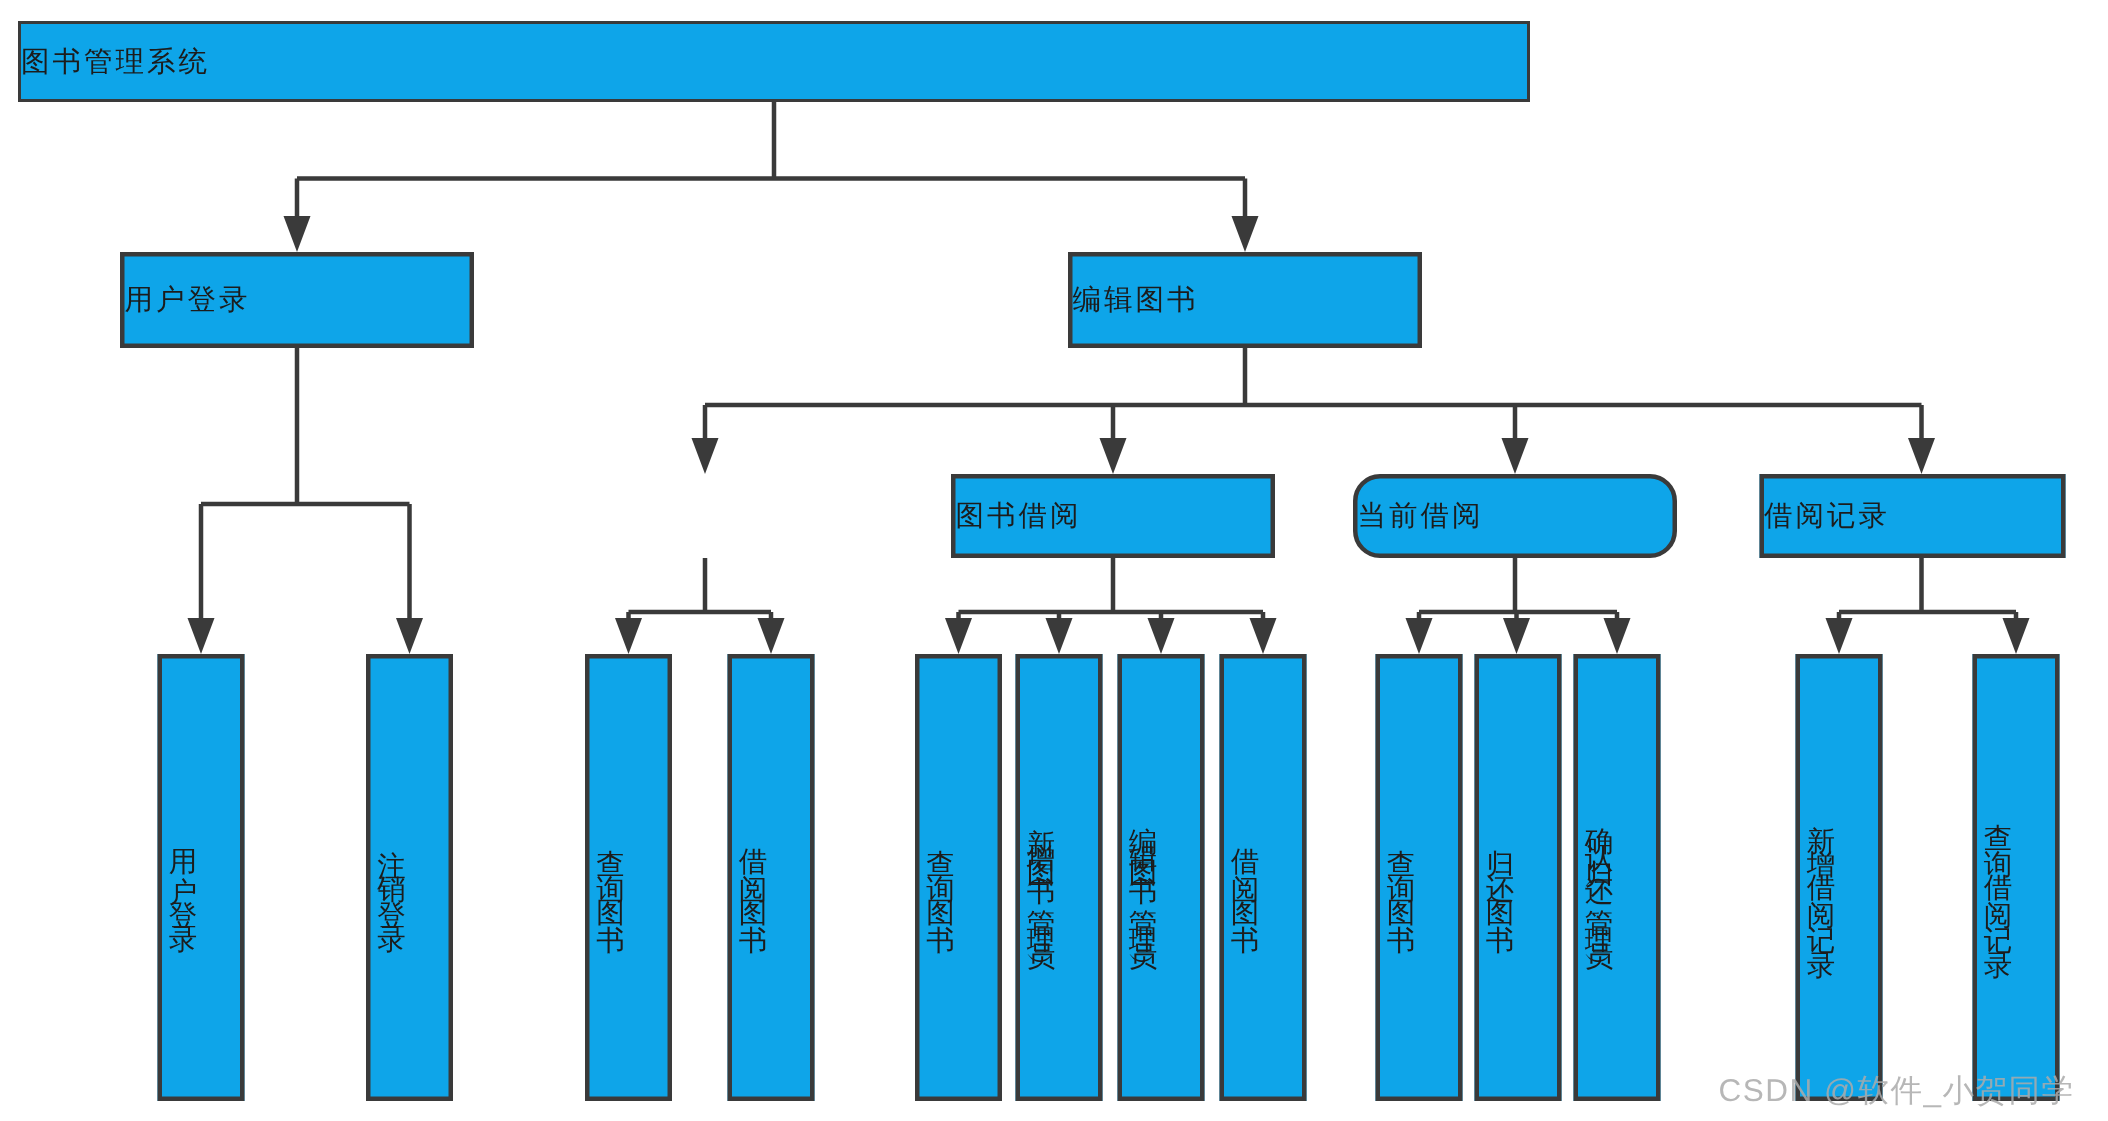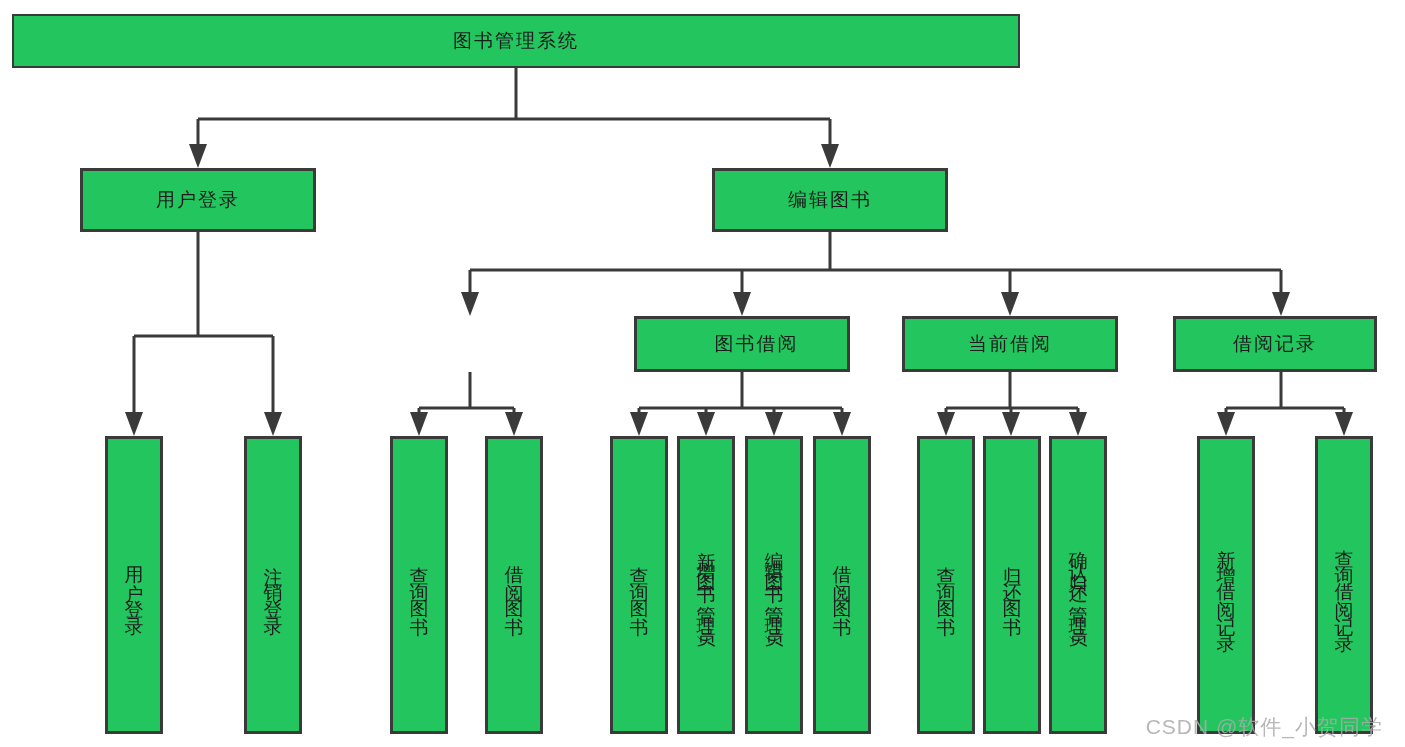--- a/index.html
+++ b/index.html
@@ -10,24 +10,24 @@
     background:#ffffff;
     overflow:hidden;
   }
   #connectors {
     position:absolute; left:0; top:0; z-index:0;
   }
   .box {
     position:absolute;
     box-sizing:border-box;
     border:3px solid #3a3a3a;
-    background:#22c55e;
+    background:#0ea5e9;
     display:flex;
     align-items:center;
-    justify-content:center;
+    justify-content:flex-start;
     z-index:1;
   }
   .h-label {
     font-size:19px;
     color:#1c1c1c;
     letter-spacing:2px;
     white-space:nowrap;
   }
   .v-label {
     writing-mode:vertical-rl;
@@ -98,24 +98,24 @@
     <span class="h-label">图书管理系统</span>
   </div>
 
   <div class="box" style="left:80px; top:168px; width:236px; height:64px;">
     <span class="h-label">用户登录</span>
   </div>
   <div class="box" style="left:712px; top:168px; width:236px; height:64px;">
     <span class="h-label">编辑图书</span>
   </div>
 
-  <div class="box" style="left:634px; top:316px; width:216px; height:56px;padding-left:29px;">
+  <div class="box" style="left:634px; top:316px; width:216px; height:56px;">
     <span class="h-label">图书借阅</span>
   </div>
-  <div class="box" style="left:902px; top:316px; width:216px; height:56px;">
+  <div class="box" style="left:902px; top:316px; width:216px; height:56px;border-radius:18px;">
     <span class="h-label">当前借阅</span>
   </div>
   <div class="box" style="left:1173px; top:316px; width:204px; height:56px;font-family:Liberation Serif, serif;">
     <span class="h-label">借阅记录</span>
   </div>
 
   <div class="box" style="left:105px; top:436px; width:58px; height:298px;">
     <span class="v-label">用户登录</span>
   </div>
   <div class="box" style="left:244px; top:436px; width:58px; height:298px;">

